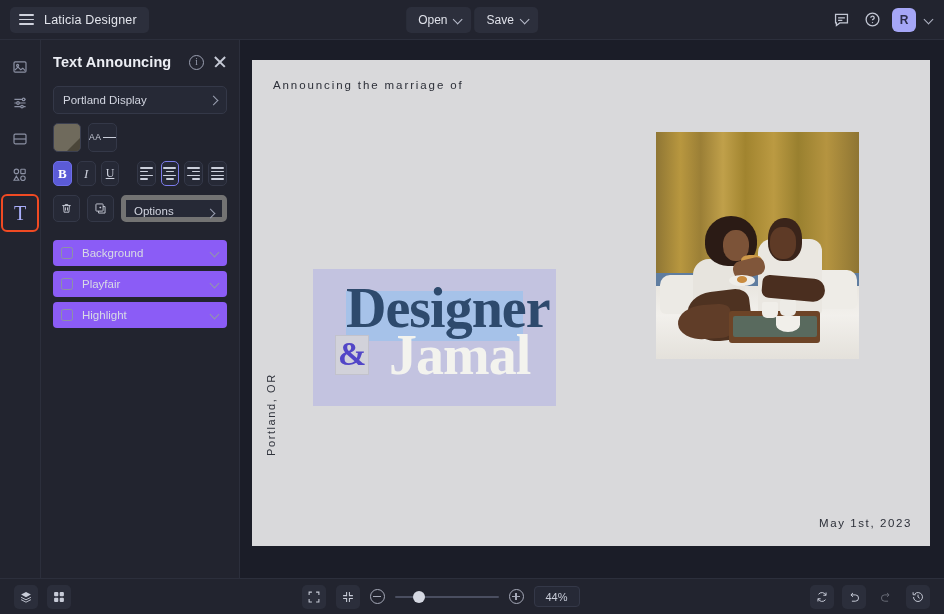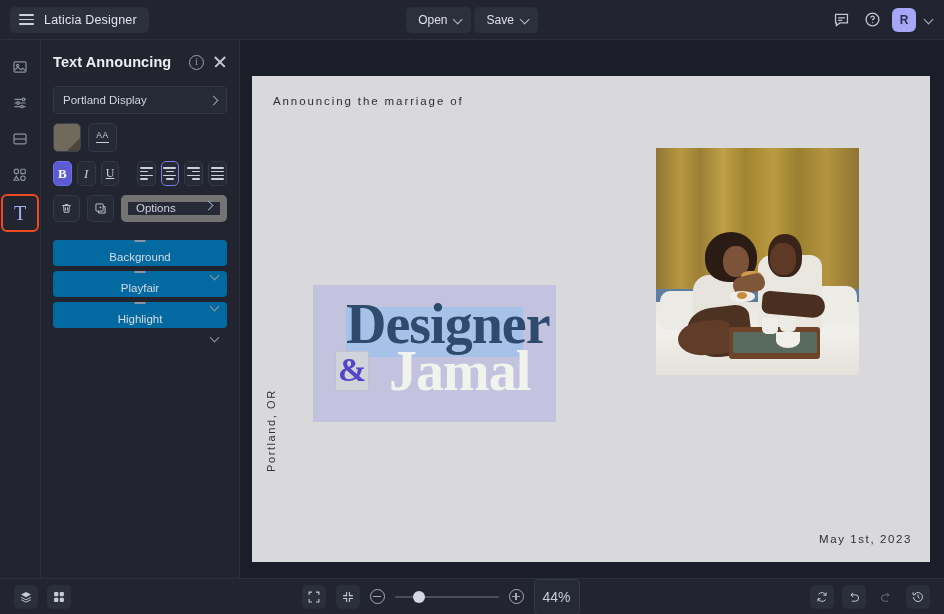--- a/index.html
+++ b/index.html
@@ -130,21 +130,21 @@
   .swatch {
     width: 28px; height: 29px; border-radius: 5px; background: #6f6a5c;
     position: relative; overflow: hidden; cursor: pointer; border: 1px solid #3b3f50;
   }
   .swatch::after {
     content: ""; position: absolute; right: 0; bottom: 0;
     border-left: 13px solid transparent; border-bottom: 13px solid #4b4639;
   }
   .aa-btn {
     width: 29px; height: 29px; border-radius: 5px; background: #262936; border: 1px solid #343848;
-    display: flex; flex-direction: column; align-items: center; justify-content: center; gap: 1px; cursor: pointer;
+    display: flex; flex-direction: row; align-items: center; justify-content: center; gap: 1px; cursor: pointer;
   }
   .aa-txt { color: #c9cdd9; font-size: 8.5px; letter-spacing: .5px; line-height: 1; }
   .aa-arrow { width: 15px; height: 4px; position: relative; }
   .aa-arrow::before {
     content: ""; position: absolute; top: 1.5px; left: 1px; width: 13px; height: 1.2px; background: #c9cdd9;
   }
 
   .btn-group { display: flex; gap: 5px; margin-top: 9px; }
   .sq-btn {
     width: 25px; height: 25px; border-radius: 5px; background: #262936; border: 1px solid #343848;
@@ -160,40 +160,40 @@
 
   .align-lines { width: 13px; display: flex; flex-direction: column; gap: 2.2px; }
   .align-lines i { display: block; height: 1.4px; background: #ccd0dc; border-radius: 1px; }
   .al-l i:nth-child(1){width:13px}.al-l i:nth-child(2){width:8px}.al-l i:nth-child(3){width:13px}.al-l i:nth-child(4){width:8px}
   .al-c i:nth-child(1){width:13px;margin:0 auto}.al-c i:nth-child(2){width:8px;margin:0 auto}.al-c i:nth-child(3){width:13px;margin:0 auto}.al-c i:nth-child(4){width:8px;margin:0 auto}
   .al-r i:nth-child(1){width:13px;margin-left:auto}.al-r i:nth-child(2){width:8px;margin-left:auto}.al-r i:nth-child(3){width:13px;margin-left:auto}.al-r i:nth-child(4){width:8px;margin-left:auto}
   .al-j i{width:13px}
 
   .tool-row { display: flex; gap: 7px; margin-top: 9px; }
   .opt-field {
-    flex: 1; height: 27px; background: #262936; border: 7px solid #737373; border-radius: 5px;
-    display: flex; align-items: flex-start; padding: 0 8px; cursor: pointer;
+    flex: 1; height: 27px; background: #262936; border: 5px solid #737373; border-radius: 5px;
+    display: flex; align-items: flex-end; padding: 0 8px; cursor: pointer;
   }
   .toggle-list { margin-top: 18px; display: flex; flex-direction: column; gap: 5px; }
   .toggle-row {
-    height: 26px; background: #0369a1; border-radius: 4px;
-    display: flex; align-items: center; padding: 0 8px; gap: 9px; cursor: pointer; flex-direction: column;
+    height: 26px; background: #8b5cf6; border-radius: 4px;
+    display: flex; align-items: center; padding: 0 8px; gap: 9px; cursor: pointer;
   }
   .cbox { width: 12px; height: 12px; border: 1.4px solid #8d92a4; border-radius: 2.5px; }
   .toggle-label { color: #d8dbe4; font-size: 11.5px; }
   .chev-dn2 { margin-left: auto; width: 8px; height: 8px; position: relative; }
   .chev-dn2::after {
     content: ""; position: absolute; left: 0; top: 0; width: 6px; height: 6px;
     border-right: 1.4px solid #9297a9; border-bottom: 1.4px solid #9297a9; transform: rotate(45deg);
   }
 
   
   .workspace { flex: 1; position: relative; background: #1b1d28; }
   .page {
-    position: absolute; left: 12px; top: 36px; width: 678px; height: 486px;
+    position: absolute; left: 12px; top: 20px; width: 678px; height: 486px;
     background: #d9d9db;
     text-align: right;
   }
   .ann-text {
     position: absolute; left: 21px; top: 19px;
     color: #2c2f38; font-size: 11.5px; letter-spacing: 1.9px;
   }
   .title-block {
     position: absolute; left: 61px; top: 209px; width: 243px; height: 137px;
     background: #c3c3e0;
@@ -291,22 +291,22 @@
     display: flex; align-items: center; justify-content: center; cursor: pointer; color: #c8ccd8;
   }
   .bb-plain { background: transparent; }
   .bb-center { margin: 0 auto; display: flex; align-items: center; gap: 10px; }
   .zoom-slider { width: 104px; height: 2px; background: #4a4e60; border-radius: 2px; position: relative; cursor: pointer; }
   .zoom-knob {
     position: absolute; left: 18px; top: -5px; width: 12px; height: 12px; border-radius: 50%;
     background: #d5d8e2;
   }
   .zoom-val {
-    min-width: 46px; height: 36px; background: #262936; border: 1px solid #343848; border-radius: 4px;
-    color: #c9cdd9; font-size: 14px; display: flex; align-items: center; justify-content: center;
+    min-width: 46px; height: 21px; background: #262936; border: 1px solid #343848; border-radius: 4px;
+    color: #c9cdd9; font-size: 11px; display: flex; align-items: center; justify-content: center;
   }
   .bb-right { display: flex; align-items: center; gap: 8px; }
   .circ-pm { width: 15px; height: 15px; border-radius: 50%; border: 1.4px solid #a5a9b8; position: relative; cursor: pointer; }
   .circ-pm::before { content:""; position:absolute; left:2.5px; top:5.8px; width:7.5px; height:1.4px; background:#a5a9b8; }
   .circ-pl::after { content:""; position:absolute; left:5.8px; top:2.5px; width:1.4px; height:7.5px; background:#a5a9b8; }
   .dim { opacity: .42; }
 </style>
 </head>
 <body>
 

